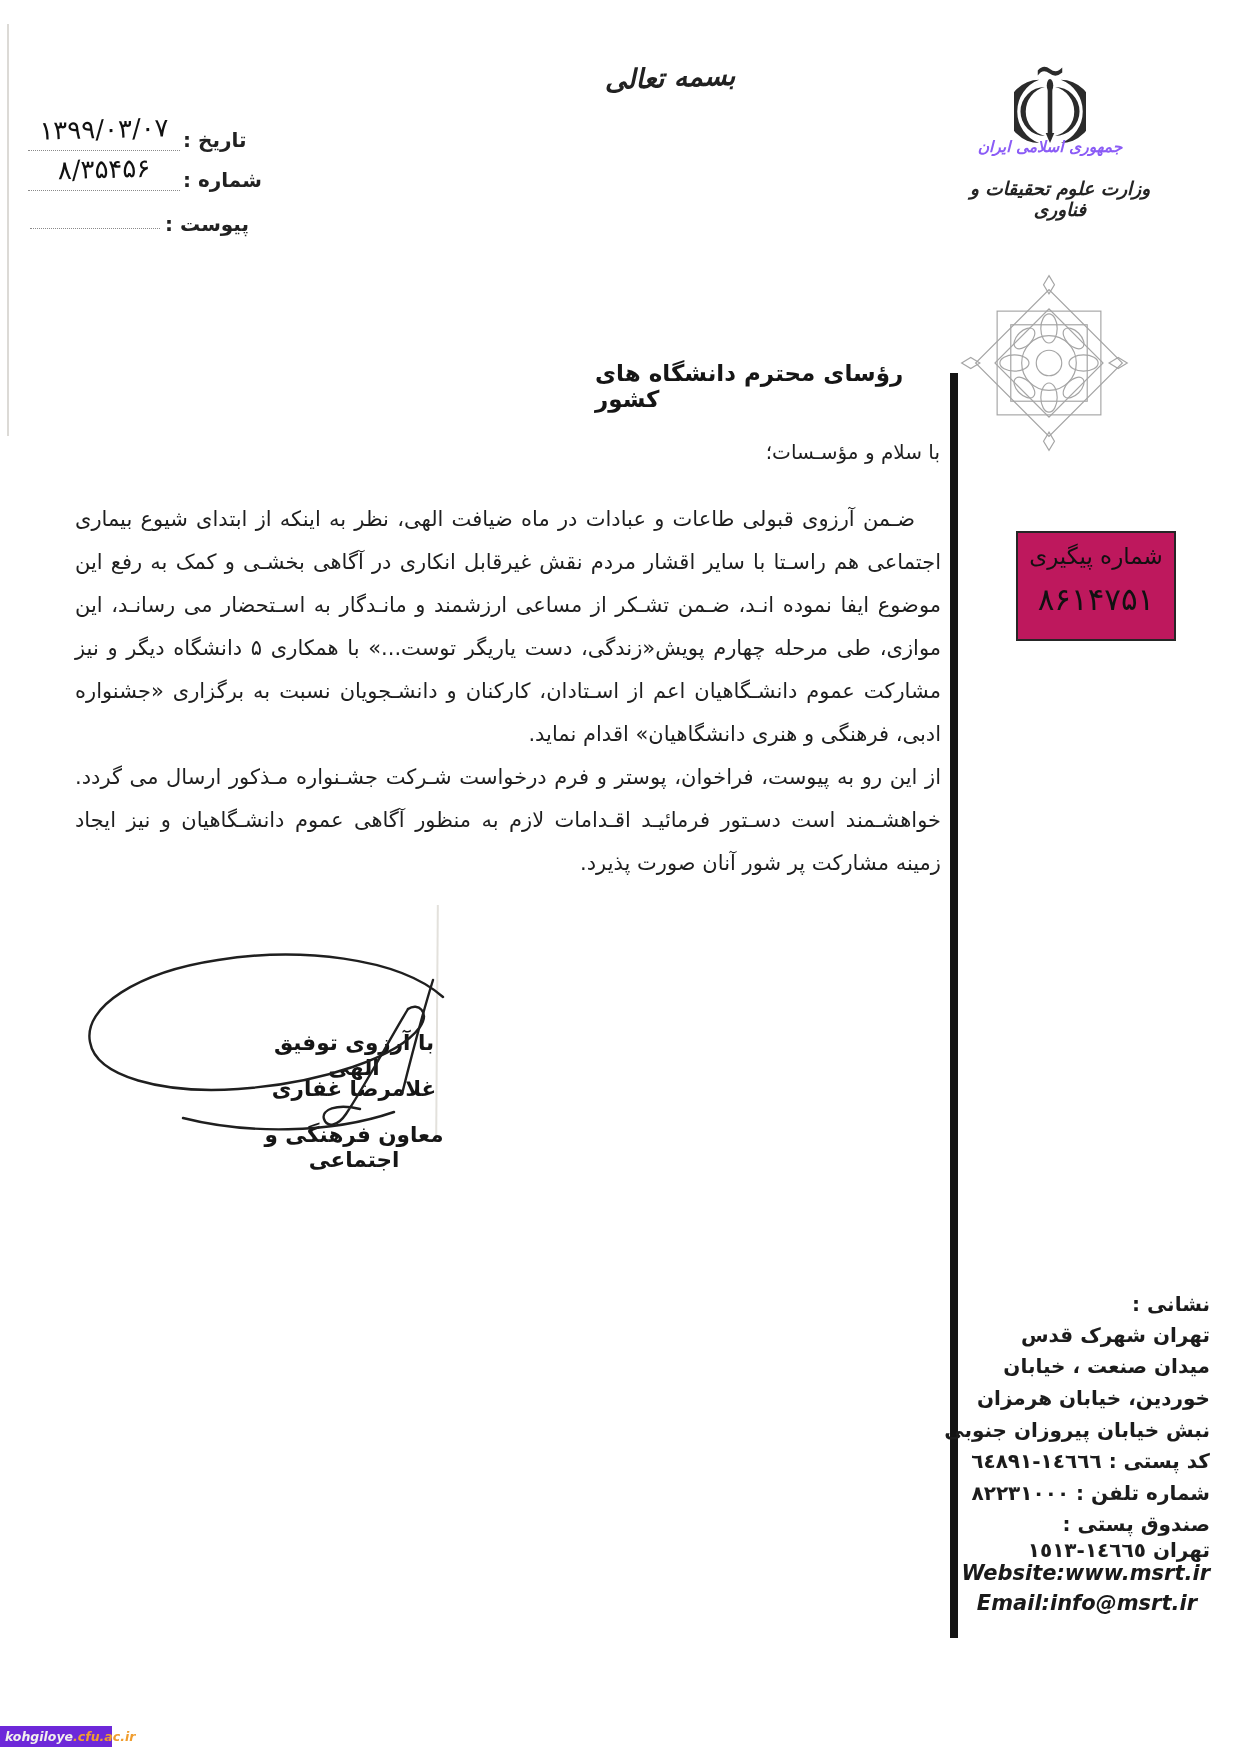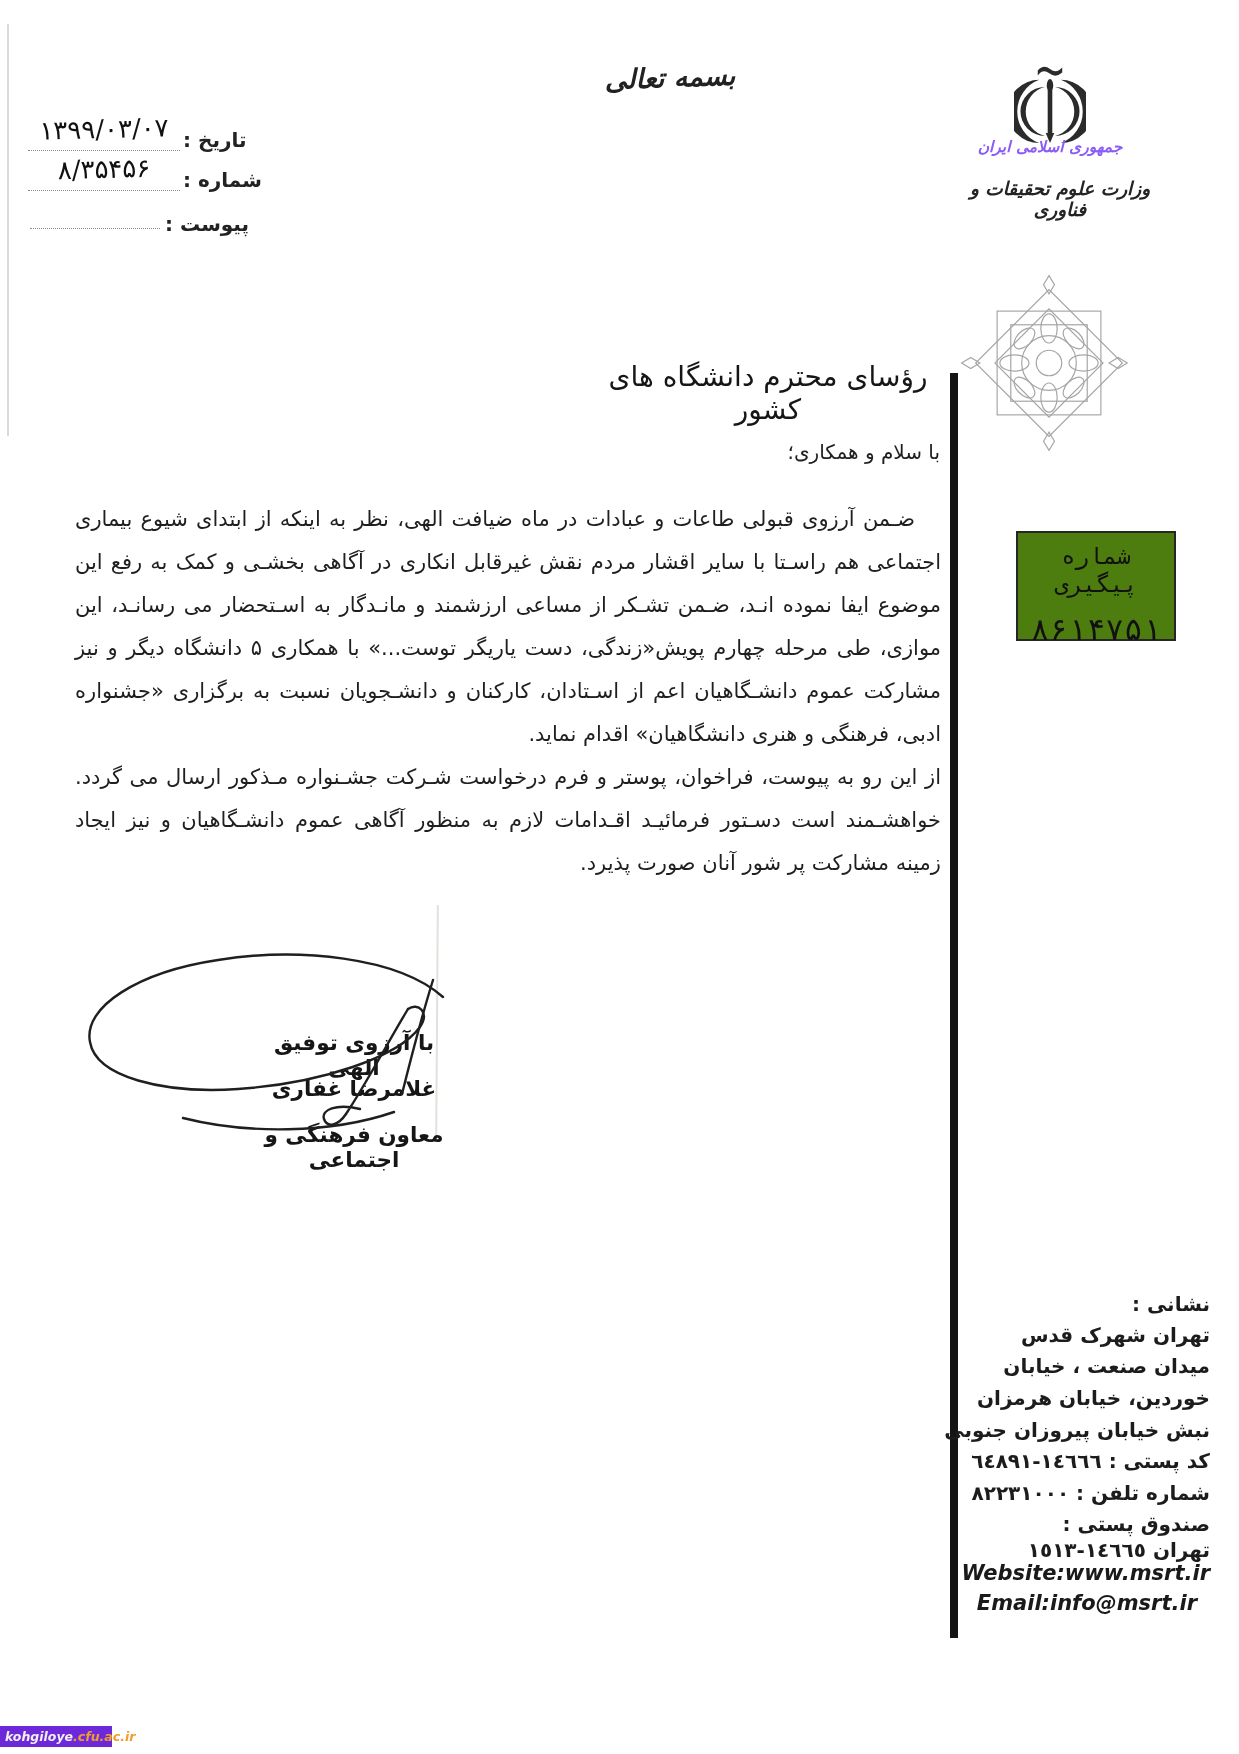--- a/index.html
+++ b/index.html
@@ -17,33 +17,33 @@
   .dotline{border-bottom:1.6px dotted #8a8a8a;height:0;}
   .country{top:138px;left:975px;width:150px;text-align:center;font-size:15.5px;
     font-weight:bold;font-style:italic;color:#8b5cf6;}
   .ministry{top:178px;left:950px;width:220px;text-align:center;font-size:18.5px;
     font-weight:bold;font-style:italic;color:#242424;}
   
   .vbar{top:373px;left:950px;width:8px;height:1265px;background:#141414;}
   .edge-artifact{top:24px;left:7px;width:2px;height:412px;background:#dcdad6;}
   .fold-artifact{top:905px;left:436px;width:2px;height:237px;background:#e3e1dc;transform:rotate(.4deg);}
   
-  .recipient{top:360px;left:595px;width:346px;text-align:center;
-    font-size:28px;font-weight:normal;color:#161616;}
+  .recipient{top:360px;left:595px;width:346px;text-align:left;
+    font-size:23px;font-weight:bold;color:#161616;}
   .salutation{top:440px;left:640px;width:300px;text-align:right;font-size:20px;color:#1f1f1f;}
   .body-wrap{top:498px;left:75px;width:866px;font-size:21px;color:#1f1f1f;}
   .bl{line-height:43px;height:43px;}
   .jl{text-align:justify;text-align-last:justify;}
   .el{text-align:right;}
   .indent{text-indent:26px;}
   .closing{left:253px;width:202px;text-align:center;font-weight:bold;
     font-size:21.5px;color:#161616;}
   
   .trackbox{top:531px;left:1016px;width:156px;height:106px;border:2px solid #262626;
-    background:#4d7c0f;text-align:center;font-family:Liberation Mono, monospace;}
+    background:#be185d;text-align:center;}
   .trackbox .t1{font-size:23px;color:#111;margin-top:10px;}
   .trackbox .t2{font-size:31px;color:#111;margin-top:12px;letter-spacing:2px;}
   
   .f-line{right:29px;text-align:right;font-weight:bold;font-size:20px;color:#1c1c1c;white-space:nowrap;}
   .f-latin{right:29px;text-align:right;font-weight:bold;font-style:italic;
     font-size:21px;color:#1a1a1a;direction:ltr;white-space:nowrap;}
   
   .watermark{top:1726px;left:0;width:112px;height:21px;background:#6d28d9;
     display:flex;align-items:center;padding-left:5px;box-sizing:border-box;
     font-size:12.5px;font-weight:bold;font-style:italic;direction:ltr;}
@@ -114,21 +114,21 @@
   </div>
 
   <div class="abs vbar"></div>
 
   <div class="abs trackbox rtl">
     <div class="t1">شماره پیگیری</div>
     <div class="t2" dir="ltr">۸۶۱۴۷۵۱</div>
   </div>
 
   <div class="abs recipient rtl">رؤسای محترم دانشگاه های کشور</div>
-  <div class="abs salutation rtl">با سلام و همکاری؛</div>
+  <div class="abs salutation rtl">با سلام و مؤسـسات؛</div>
 
   <div class="abs body-wrap rtl">
     <div class="bl jl indent">ضـمن آرزوی قبولی طاعات و عبادات در ماه ضیافت الهی، نظر به اینکه از ابتدای شیوع بیماری</div>
     <div class="bl jl">اجتماعی هم راسـتا با سایر اقشار مردم نقش غیرقابل انکاری در آگاهی بخشـی و کمک به رفع این</div>
     <div class="bl jl">موضوع ایفا نموده انـد، ضـمن تشـکر از مساعی ارزشمند و مانـدگار به اسـتحضار می رسانـد، این</div>
     <div class="bl jl">موازی، طی مرحله چهارم پویش«زندگی، دست یاریگر توست...» با همکاری ۵ دانشگاه دیگر و نیز</div>
     <div class="bl jl">مشارکت عموم دانشـگاهیان اعم از اسـتادان، کارکنان و دانشـجویان نسبت به برگزاری «جشنواره</div>
     <div class="bl el">ادبی، فرهنگی و هنری دانشگاهیان» اقدام نماید.</div>
     <div class="bl jl">از این رو به پیوست، فراخوان، پوستر و فرم درخواست شـرکت جشـنواره مـذکور ارسال می گردد.</div>
     <div class="bl jl">خواهشـمند است دسـتور فرمائیـد اقـدامات لازم به منظور آگاهی عموم دانشـگاهیان و نیز ایجاد</div>

